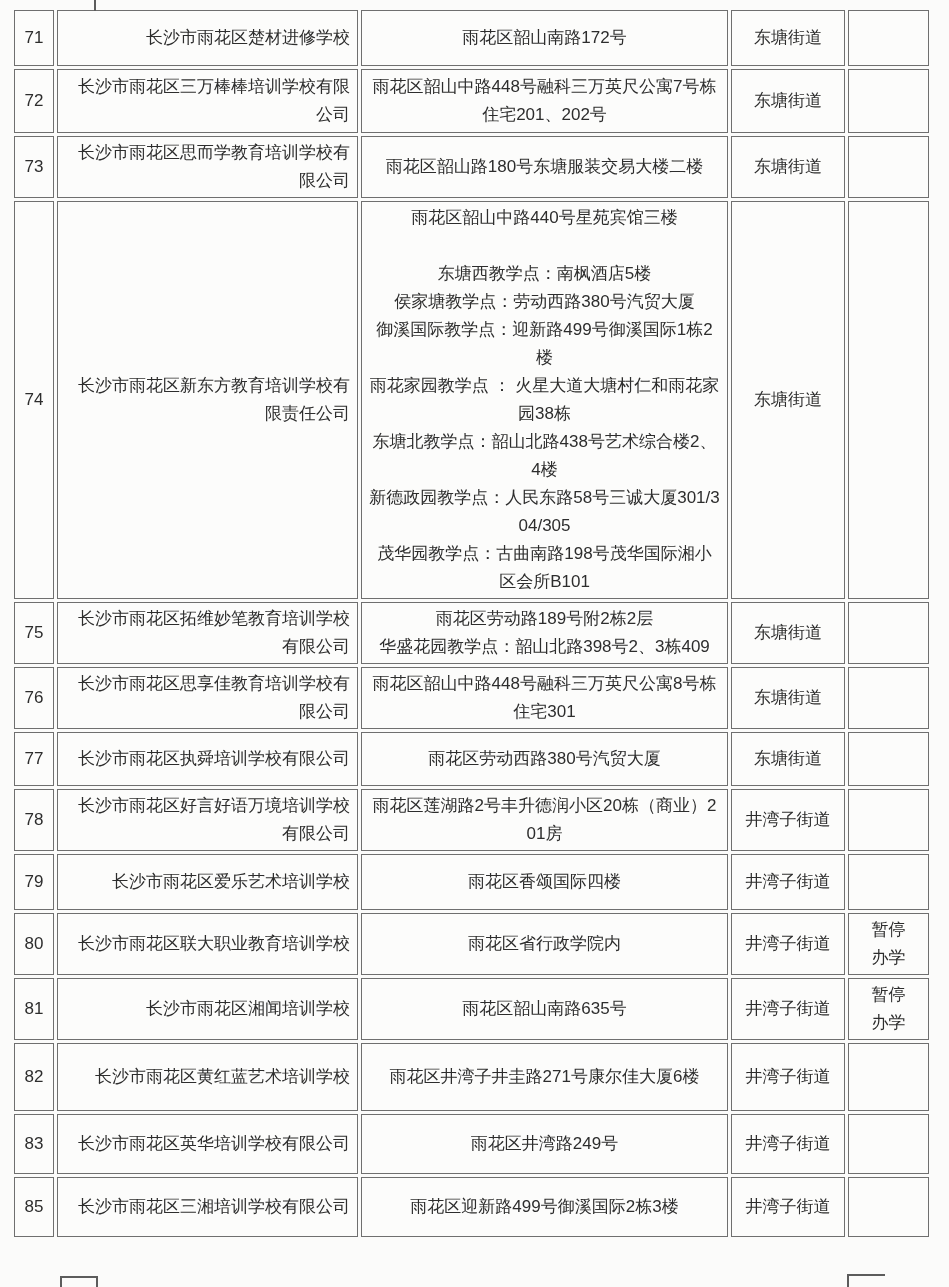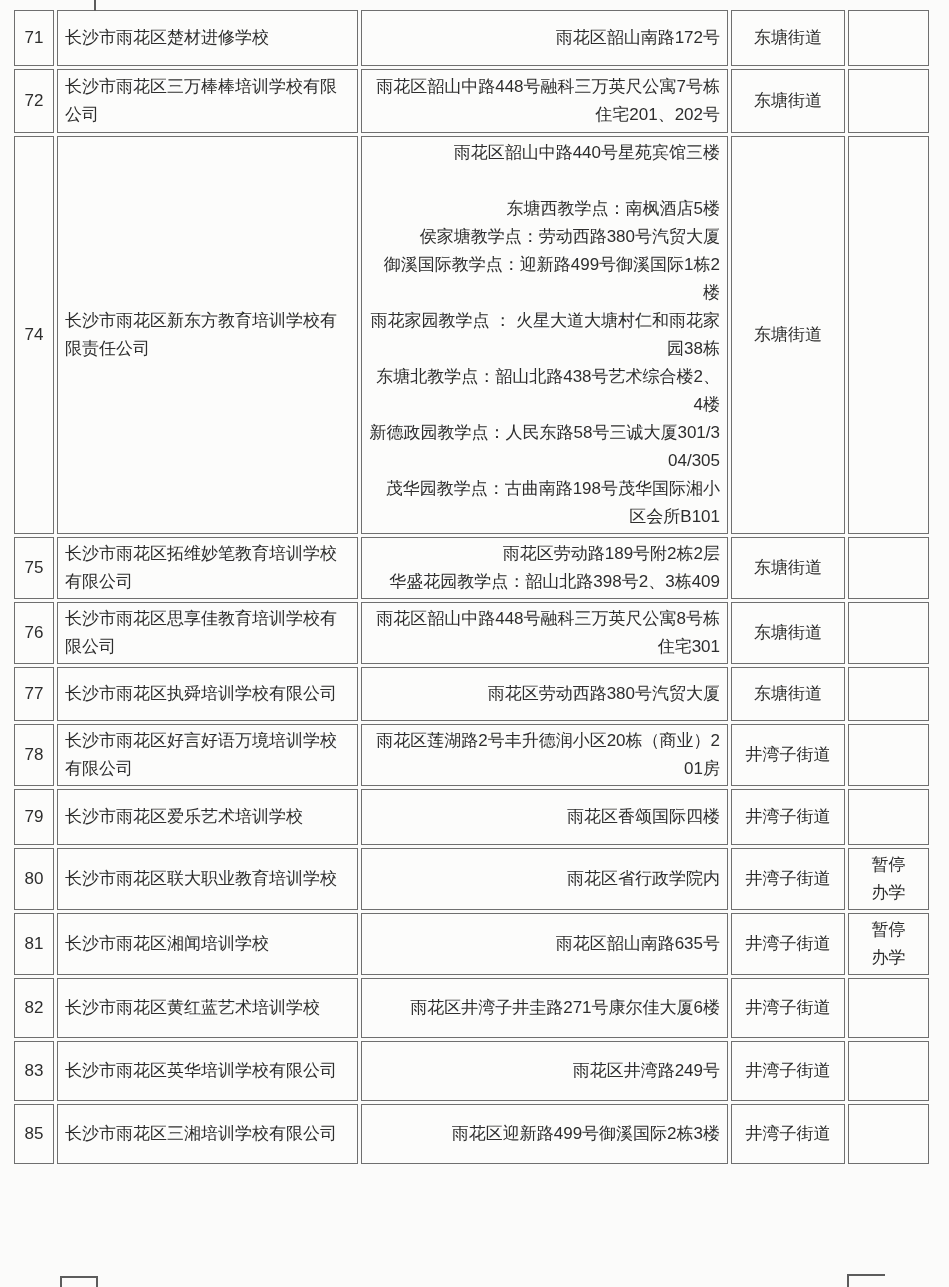--- a/index.html
+++ b/index.html
@@ -23,22 +23,22 @@
     border:1px solid #6f6f6f;
     background:#fcfcfb;
     font-size:17px;
     line-height:28px;
     vertical-align:middle;
     padding:2px 7px;
     overflow:hidden;
     word-break:break-all;
   }
   td.c-no     { text-align:center; padding:2px 1px;margin-top:16px; }
-  td.c-name   { text-align:left; }
-  td.c-addr   { text-align:right; white-space:pre-line; }
+  td.c-name   { text-align:right; }
+  td.c-addr   { text-align:center; white-space:pre-line; }
   td.c-street { text-align:center; padding:2px 2px; }
   td.c-status { text-align:center; padding:2px 20px; }
   
   .remnant { position:absolute; }
   .remnant-top-line      { left:94px;  top:0;      width:2px;  height:11px; background:#5c5c5c; }
   .remnant-bottom-left   { left:60px;  top:1276px; width:34px; height:11px;
                            border-top:2px solid #5c5c5c; border-left:2px solid #5c5c5c; border-right:2px solid #5c5c5c; }
   .remnant-bottom-right  { left:847px; top:1274px; width:36px; height:13px;
                            border-top:2px solid #5c5c5c; border-left:2px solid #5c5c5c; }
 </style>
@@ -58,20 +58,27 @@
       <td class="c-no">71</td>
       <td class="c-name">长沙市雨花区楚材进修学校</td>
       <td class="c-addr">雨花区韶山南路172号</td>
       <td class="c-street">东塘街道</td>
       <td class="c-status"></td>
     </tr>
     <tr style="height:64px">
       <td class="c-no">72</td>
       <td class="c-name">长沙市雨花区三万棒棒培训学校有限公司</td>
       <td class="c-addr">雨花区韶山中路448号融科三万英尺公寓7号栋住宅201、202号</td>
+      <td class="c-street">东塘街道</td>
+      <td class="c-status"></td>
+    </tr>
+    <tr style="height:56px">
+      <td class="c-no">73</td>
+      <td class="c-name">长沙市雨花区思而学教育培训学校有限公司</td>
+      <td class="c-addr">雨花区韶山路180号东塘服装交易大楼二楼</td>
       <td class="c-street">东塘街道</td>
       <td class="c-status"></td>
     </tr>
     <tr style="height:334px">
       <td class="c-no">74</td>
       <td class="c-name">长沙市雨花区新东方教育培训学校有限责任公司</td>
       <td class="c-addr">雨花区韶山中路440号星苑宾馆三楼
 
 东塘西教学点：南枫酒店5楼
 侯家塘教学点：劳动西路380号汽贸大厦
@@ -126,21 +133,21 @@
       <td class="c-street">井湾子街道</td>
       <td class="c-status">暂停办学</td>
     </tr>
     <tr style="height:58px">
       <td class="c-no">81</td>
       <td class="c-name">长沙市雨花区湘闻培训学校</td>
       <td class="c-addr">雨花区韶山南路635号</td>
       <td class="c-street">井湾子街道</td>
       <td class="c-status">暂停办学</td>
     </tr>
-    <tr style="height:60px">
+    <tr style="height:68px">
       <td class="c-no">82</td>
       <td class="c-name">长沙市雨花区黄红蓝艺术培训学校</td>
       <td class="c-addr">雨花区井湾子井圭路271号康尔佳大厦6楼</td>
       <td class="c-street">井湾子街道</td>
       <td class="c-status"></td>
     </tr>
     <tr style="height:60px">
       <td class="c-no">83</td>
       <td class="c-name">长沙市雨花区英华培训学校有限公司</td>
       <td class="c-addr">雨花区井湾路249号</td>

